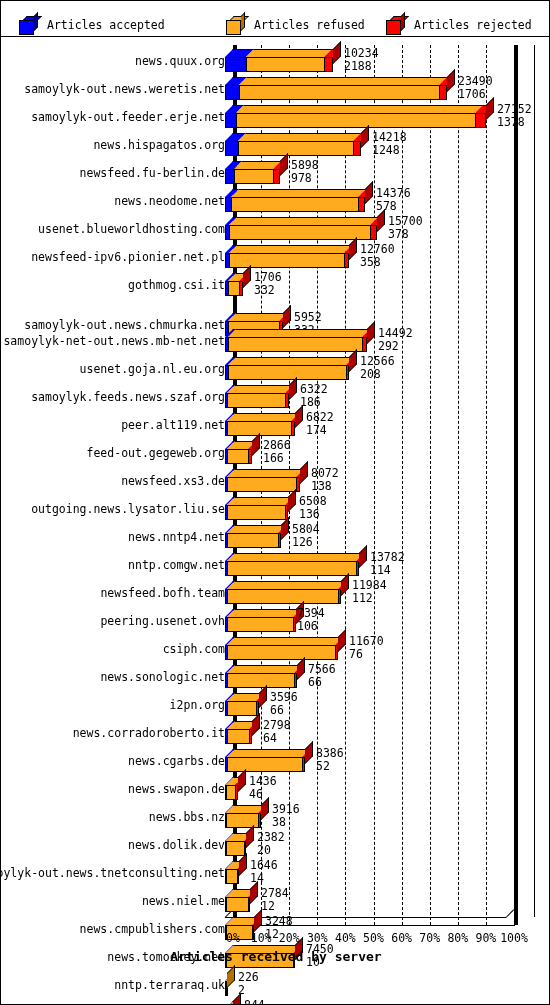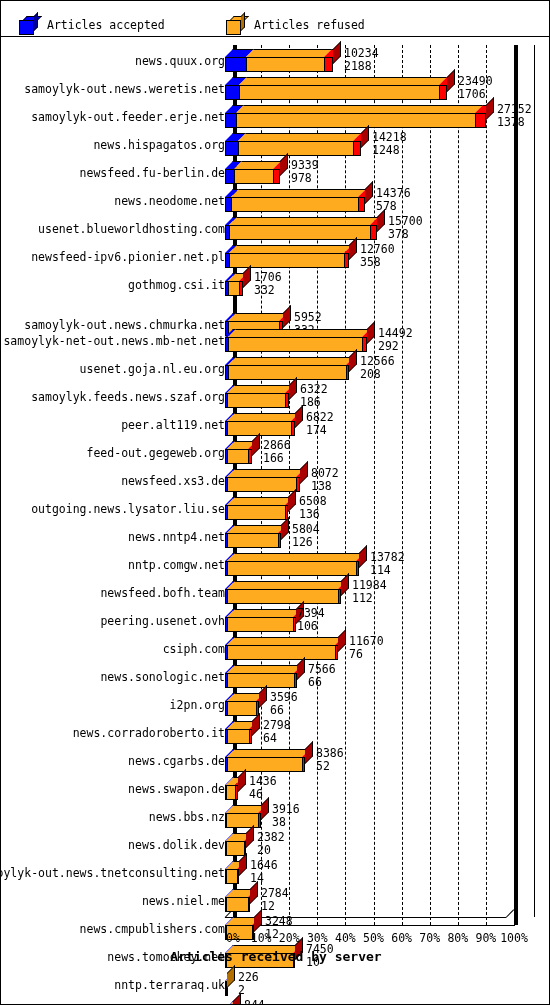--- a/index.html
+++ b/index.html
@@ -205,20 +205,28 @@
         </div>
         <span class="legend-label">Articles accepted</span>
       </div>
       <div class="legend-item" style="left: 200px; padding-left: 25px;">
         <div class="swatch">
           <div class="top" style="background: rgb(255, 171, 32);"></div>
           <div class="side" style="background: rgb(179, 112, 0);"></div>
           <div class="face" style="background: rgb(255, 171, 32);"></div>
         </div>
         <span class="legend-label">Articles refused</span>
+      </div>
+      <div class="legend-item" style="left: 385px;">
+        <div class="swatch">
+          <div class="top" style="background: rgb(255, 0, 0);"></div>
+          <div class="side" style="background: rgb(170, 0, 0);"></div>
+          <div class="face" style="background: rgb(255, 0, 0);"></div>
+        </div>
+        <span class="legend-label">Articles rejected</span>
       </div>
     </div>
 
   <div id="plot">
     <div id="grid">
         <div class="gridline solid" style="left: 232px;"></div>
         <div class="gridline" style="left: 260.1px;"></div>
         <div class="gridline" style="left: 288.2px;"></div>
         <div class="gridline" style="left: 316.3px;"></div>
         <div class="gridline" style="left: 344.4px;"></div>
@@ -314,21 +322,21 @@
           <div class="row-label">newsfeed.fu-berlin.de</div>
           <div class="bar-wrap">
             <div class="seg-top" style="left: 0px; width: 9px; background: rgb(0, 0, 255);"></div>
             <div class="seg" style="left: 0px; width: 9px; background: rgb(0, 0, 255);"></div>
             <div class="seg-top" style="left: 9px; width: 39px; background: rgb(255, 171, 32);"></div>
             <div class="seg" style="left: 9px; width: 39px; background: rgb(255, 171, 32);"></div>
             <div class="seg-top" style="left: 48px; width: 7px; background: rgb(255, 0, 0);"></div>
             <div class="seg last" style="left: 48px; width: 7px; background: rgb(255, 0, 0);"></div>
             <div class="seg-side" style="left: 55px; background: rgb(170, 0, 0);"></div>
             <div class="val-labels" style="left: 66px;">
-              <div>9339</div>
+              <div>5898</div>
               <div>978</div>
             </div>
           </div>
         </div>
         <div class="row" style="top: 148px;">
           <div class="row-label">news.neodome.net</div>
           <div class="bar-wrap">
             <div class="seg-top" style="left: 0px; width: 6px; background: rgb(0, 0, 255);"></div>
             <div class="seg" style="left: 0px; width: 6px; background: rgb(0, 0, 255);"></div>
             <div class="seg-top" style="left: 6px; width: 127px; background: rgb(255, 171, 32);"></div>

